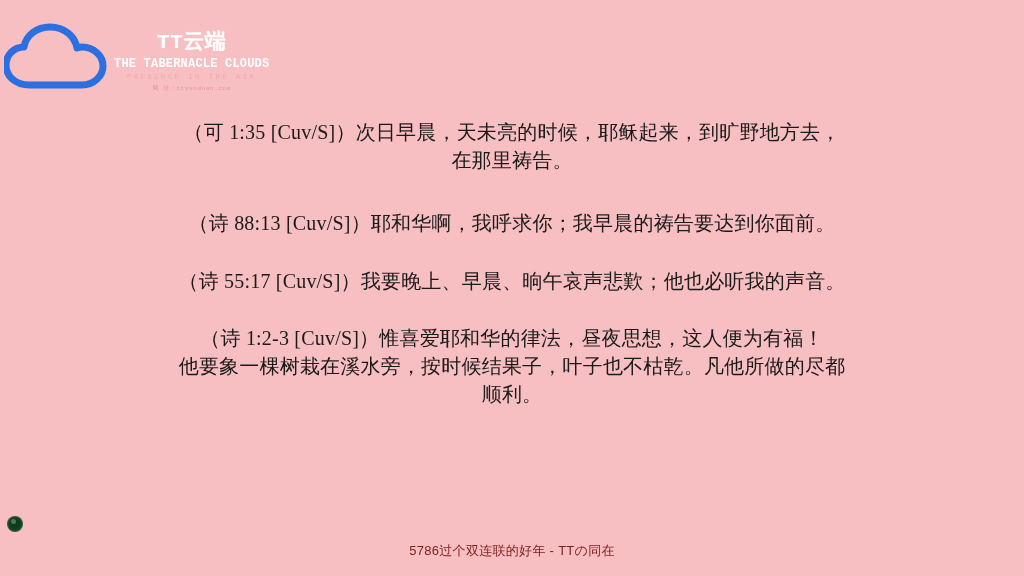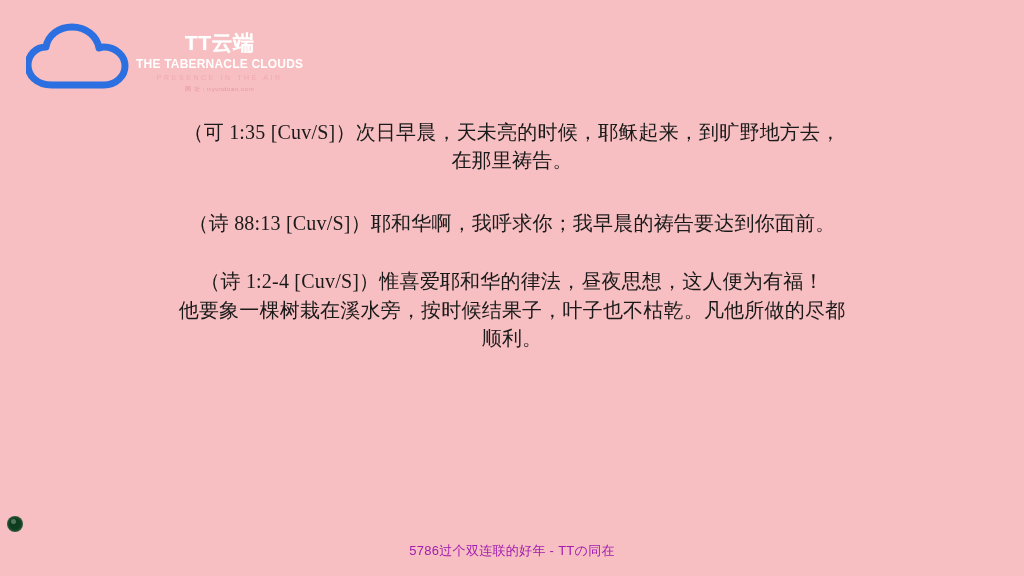--- a/index.html
+++ b/index.html
@@ -16,24 +16,25 @@
   .slide {
     position: relative;
     width: 1024px;
     height: 576px;
     background: #f7bfc2;
     box-sizing: border-box;
   }
   
   .logo-block {
     position: absolute;
-    left: 26px;
+    left: 4px;
     top: 18px;
     display: flex;
     align-items: flex-end;
+    font-family: Liberation Mono, monospace;
   }
   .cloud-mark {
     position: relative;
     width: 104px;
     height: 74px;
     flex: none;
   }
   .cloud-mark svg {
     display: block;
   }
@@ -97,21 +98,21 @@
   .verse.v2 { }
   .verse.v3 { margin-bottom: 28px; }
   .verse.v4 { margin-bottom: 0; }
   
   .caption {
     position: absolute;
     left: 0;
     bottom: 16px;
     width: 1024px;
     text-align: center;
-    color: #a21caf;
+    color: #7f1d1d;
     font-size: 13px;
     letter-spacing: 0.3px;
   }
   
   .corner-dot {
     position: absolute;
     left: 7px;
     bottom: 44px;
     width: 16px;
     height: 16px;
@@ -146,21 +147,22 @@
       <div class="logo-sub">THE TABERNACLE CLOUDS</div>
       <div class="logo-sub2">PRESENCE IN THE AIR</div>
       <div class="logo-sub3">网 址：ttyunduan.com</div>
     </div>
   </div>
 
   <div class="verses">
     <p class="verse v1">（可 1:35 [Cuv/S]）次日早晨，天未亮的时候，耶稣起来，到旷野地方去，
 在那里祷告。</p>
     <p class="verse v2">（诗 88:13 [Cuv/S]）耶和华啊，我呼求你；我早晨的祷告要达到你面前。</p>
-    <p class="verse v4">（诗 1:2-4 [Cuv/S]）惟喜爱耶和华的律法，昼夜思想，这人便为有福！
+    <p class="verse v3">（诗 55:17 [Cuv/S]）我要晚上、早晨、晌午哀声悲歎；他也必听我的声音。</p>
+    <p class="verse v4">（诗 1:2-3 [Cuv/S]）惟喜爱耶和华的律法，昼夜思想，这人便为有福！
 他要象一棵树栽在溪水旁，按时候结果子，叶子也不枯乾。凡他所做的尽都
 顺利。</p>
   </div>
 
   <div class="corner-dot"></div>
 
   <div class="caption">5786过个双连联的好年 - TTの同在</div>
 
 </div>
 

